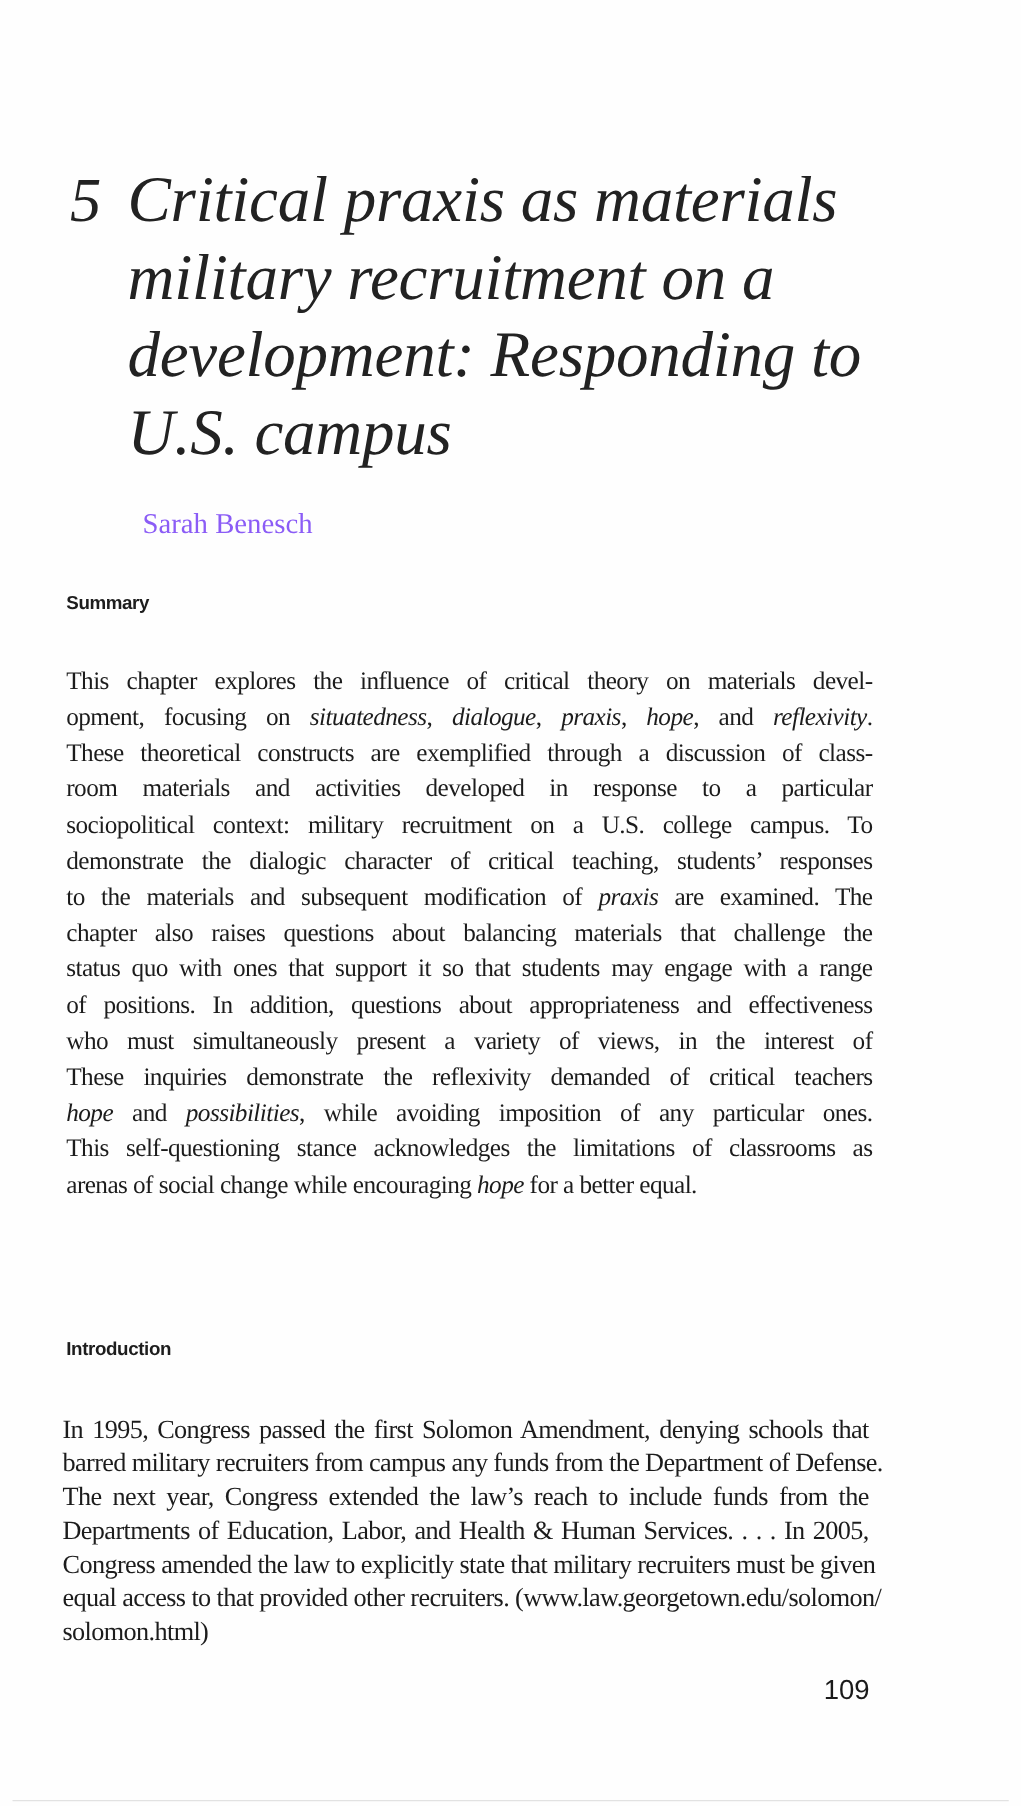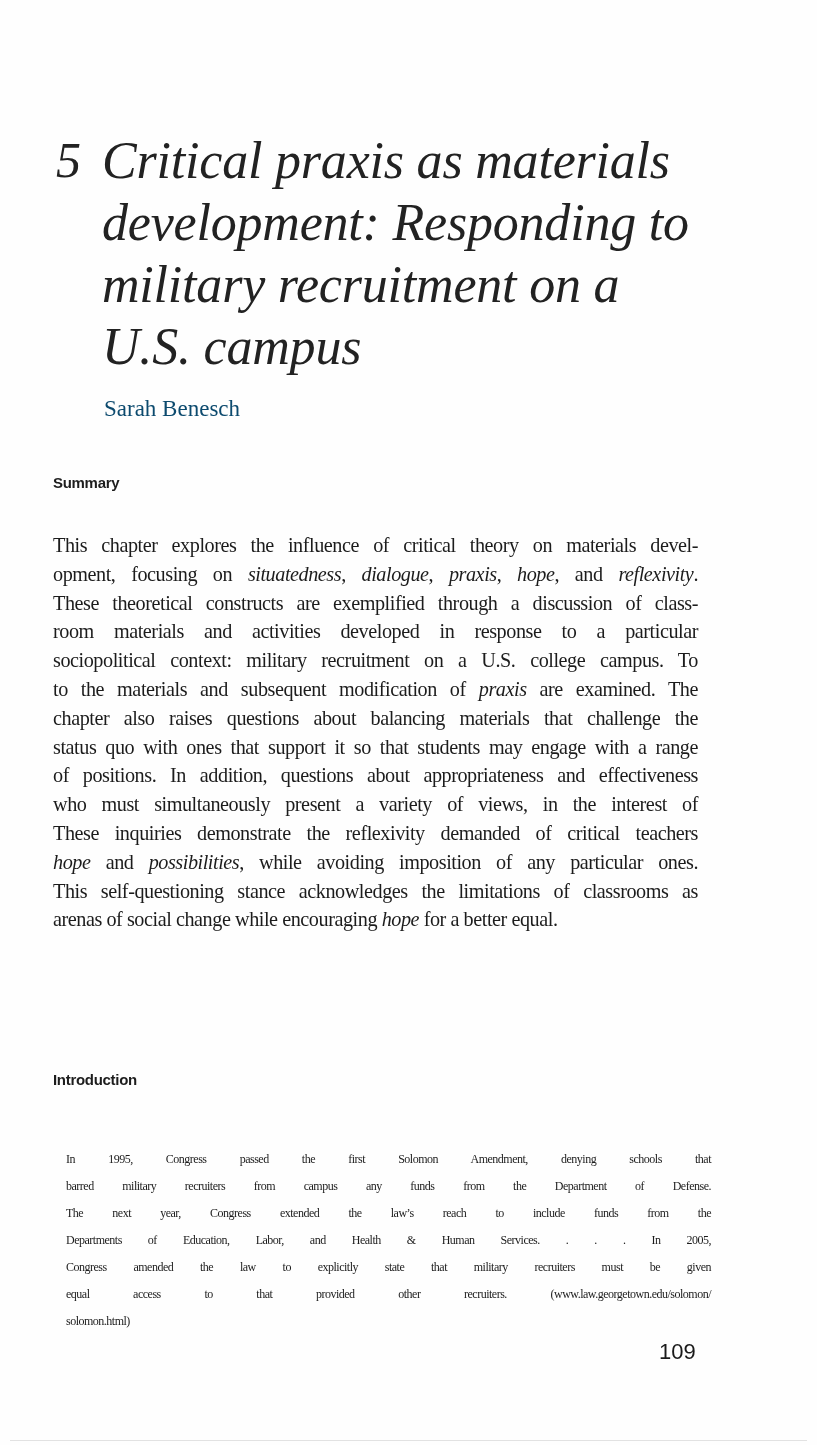--- a/index.html
+++ b/index.html
@@ -68,22 +68,22 @@
       margin: 0;
       font-weight: normal;
     }
     .chapter-title span { display: block; white-space: nowrap; }
     .author {
       position: absolute;
       left: 102px;
       top: 394px;
       font-family: "Liberation Serif", serif;
       font-size: 23px;
-      color: #0c4a6e;
-      margin: 2px;
+      color: #8b5cf6;
+      margin: 12px;
     }
     .section-heading {
       position: absolute;
       left: 53px;
       font-family: "Liberation Sans", sans-serif;
       font-weight: bold;
       font-size: 15px;
       color: #1d1d1d;
       margin: 0;
       letter-spacing: -0.3px;
@@ -111,24 +111,24 @@
     }
     .summary-text .ln.last, .quote-text .ln.last {
       text-align-last: left;
     }
     .quote-text {
       position: absolute;
       left: 50px;
       top: 1130px;
       width: 645px;
       font-family: "Liberation Serif", serif;
-      font-size: 12px;
+      font-size: 21px;
       line-height: 27px;
       color: #1c1c1c;
-      margin: 16px;
+      margin: 0;
       letter-spacing: -0.5px;
     }
     em { font-style: italic; }
     .page-number {
       position: absolute;
       left: 659px;
       top: 1339px;
       font-family: "Liberation Sans", sans-serif;
       font-size: 22px;
       color: #1a1a1a;
@@ -137,36 +137,37 @@
 </head>
 <body>
 
 <div class="page">
   <div class="scan-speck"></div>
 
   <div class="chapter-head">
     <div class="chapter-number">5</div>
     <h1 class="chapter-title">
       <span>Critical praxis as materials</span>
+      <span>military recruitment on a</span>
       <span>development: Responding to</span>
-      <span>military recruitment on a</span>
       <span>U.S. campus</span>
     </h1>
   </div>
 
   <p class="author">Sarah Benesch</p>
 
   <h2 class="section-heading" id="summary-heading">Summary</h2>
 
   <div class="summary-text" id="summary-body">
       <span class="ln"><span>This chapter explores the influence of critical theory on materials devel-</span></span>
       <span class="ln"><span>opment, focusing on </span><em>situatedness</em><span>, </span><em>dialogue</em><span>, </span><em>praxis</em><span>, </span><em>hope</em><span>, and </span><em>reflexivity</em><span>.</span></span>
       <span class="ln"><span>These theoretical constructs are exemplified through a discussion of class-</span></span>
       <span class="ln"><span>room materials and activities developed in response to a particular</span></span>
       <span class="ln"><span>sociopolitical context: military recruitment on a U.S. college campus. To</span></span>
+      <span class="ln"><span>demonstrate the dialogic character of critical teaching, students’ responses</span></span>
       <span class="ln"><span>to the materials and subsequent modification of </span><em>praxis</em><span> are examined. The</span></span>
       <span class="ln"><span>chapter also raises questions about balancing materials that challenge the</span></span>
       <span class="ln"><span>status quo with ones that support it so that students may engage with a range</span></span>
       <span class="ln"><span>of positions. In addition, questions about appropriateness and effectiveness</span></span>
       <span class="ln"><span>who must simultaneously present a variety of views, in the interest of</span></span>
       <span class="ln"><span>These inquiries demonstrate the reflexivity demanded of critical teachers</span></span>
       <span class="ln"><em>hope</em><span> and </span><em>possibilities</em><span>, while avoiding imposition of any particular ones.</span></span>
       <span class="ln"><span>This self-questioning stance acknowledges the limitations of classrooms as</span></span>
       <span class="ln last"><span>arenas of social change while encouraging </span><em>hope</em><span> for a better equal.</span></span>
     </div>

